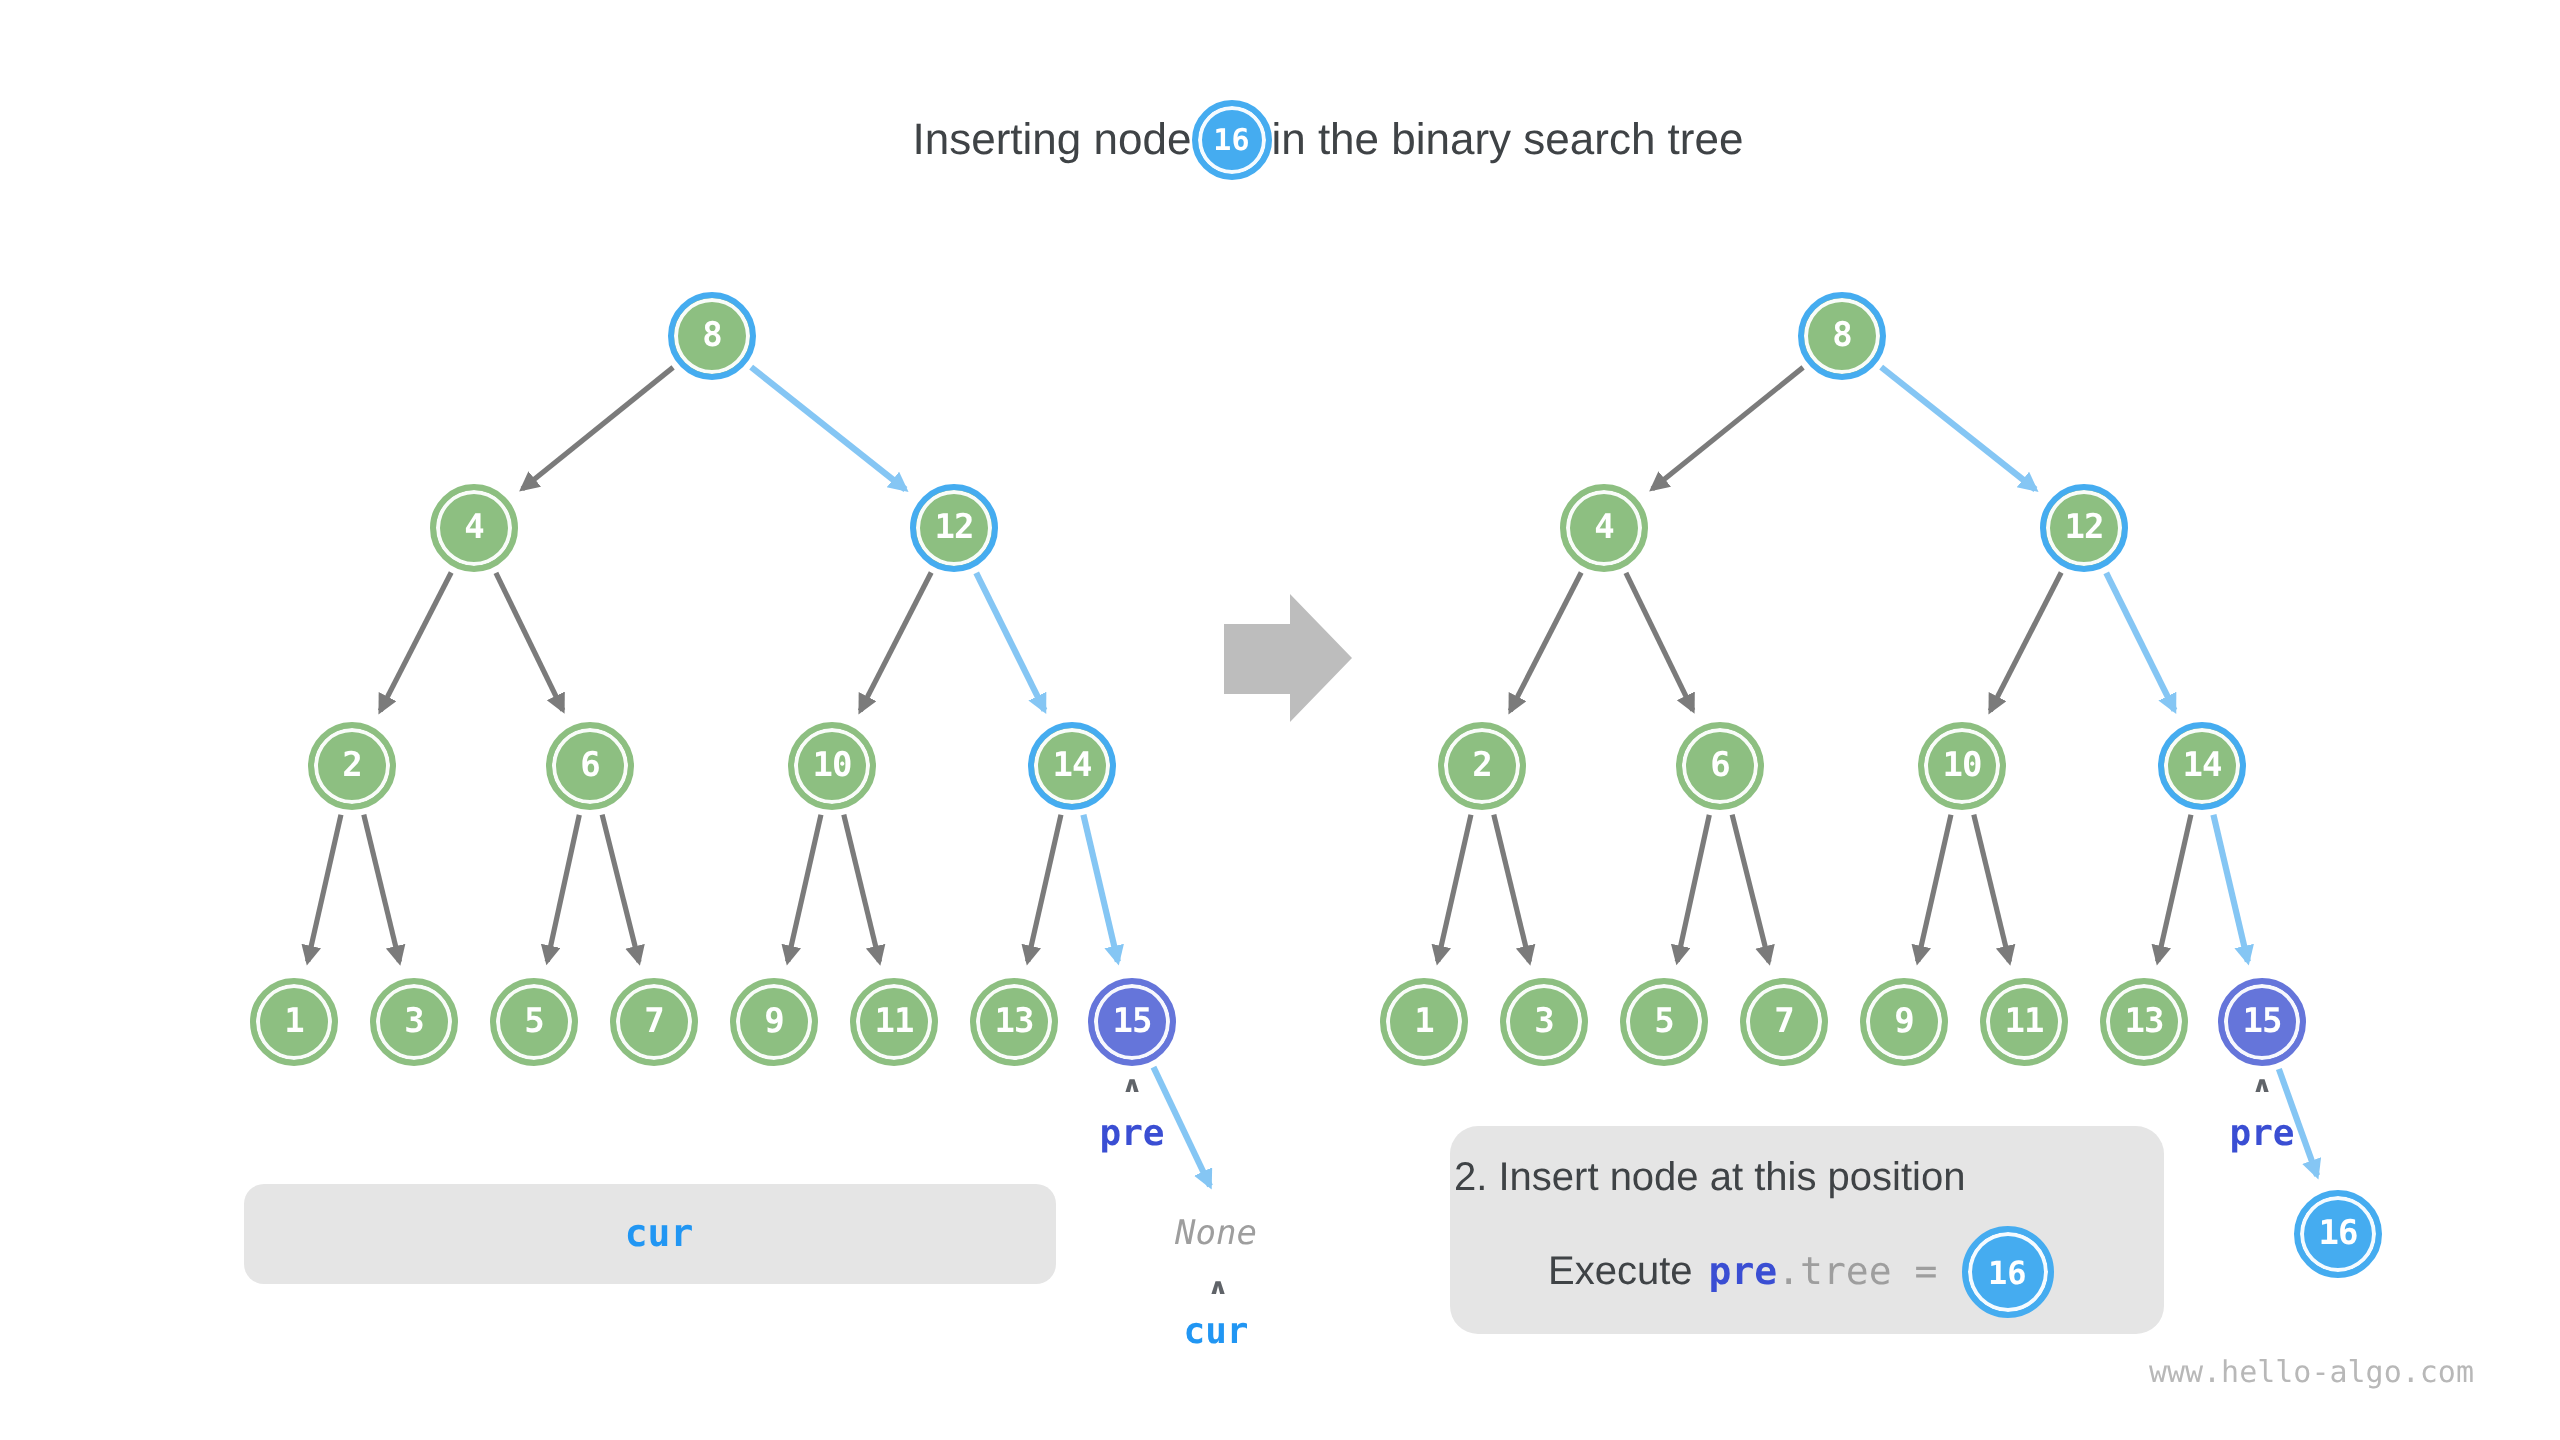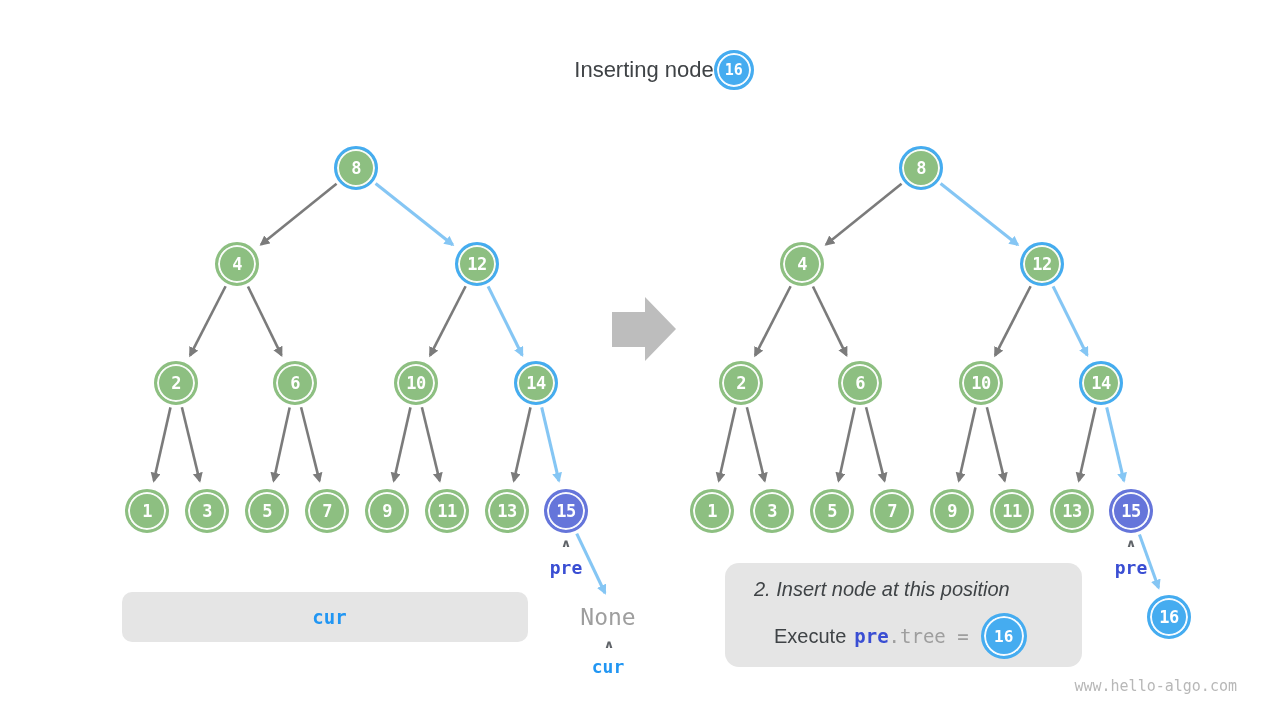--- a/index.html
+++ b/index.html
@@ -19,43 +19,44 @@
     display:flex;align-items:center;justify-content:center;box-shadow:inset 0 0 0 2px rgba(255,255,255,.95);
     color:#fff;font-family:"DejaVu Sans Mono", monospace;font-weight:bold;font-size:17px;letter-spacing:-0.5px;}
   .t-normal{background:var(--c-green);border-color:var(--c-green);}
   .t-path{background:var(--c-green);border-color:var(--c-blue);}
   .t-pre{background:var(--c-purple);border-color:var(--c-purple);}
   .t-new{background:var(--c-blue);border-color:var(--c-blue);}
   .lbl{position:absolute;transform:translate(-50%,-50%);white-space:nowrap;}
   .k-caret{color:var(--c-caret);font-family:"DejaVu Sans", sans-serif;font-size:13px;font-weight:bold;transform:translate(-50%,-50%) scaleY(.85);}
   .k-pre{color:var(--c-pre);font-family:"DejaVu Sans Mono", monospace;font-weight:bold;font-size:18px;}
   .k-cur{color:var(--c-cur);font-family:"DejaVu Sans Mono", monospace;font-weight:bold;font-size:18px;}
-  .k-none{color:var(--c-graymono);font-family:"DejaVu Sans Mono", monospace;font-size:23px;}
+  .k-none{color:var(--c-graymono);font-family:"DejaVu Sans Mono", monospace;font-size:17px;font-style:italic;}
   .caption1{position:absolute;left:122px;top:592px;width:406px;height:50px;background:var(--c-box);border-radius:10px;
     display:flex;align-items:center;justify-content:center;font-size:20px;color:var(--c-text);}
   .caption1 code{font-family:"DejaVu Sans Mono", monospace;font-weight:bold;color:var(--c-cur);font-size:19px;margin-left:9px;}
   .caption2{position:absolute;left:725px;top:563px;width:357px;height:104px;background:var(--c-box);border-radius:14px;
     font-size:20px;color:var(--c-text);box-sizing:border-box;}
-  .c2l1{margin:15px 0 0 29px;font-style:italic;}
+  .c2l1{margin:15px 0 0 2px;}
   .c2l2{margin:12px 0 0 49px;display:flex;align-items:center;}
   .c2l2 .pre{font-family:"DejaVu Sans Mono", monospace;font-weight:bold;color:var(--c-pre);font-size:19px;margin-left:8px;}
   .c2l2 .graycode{font-family:"DejaVu Sans Mono", monospace;color:var(--c-graymono);font-size:19px;}
   .cap-circle{width:40px;height:40px;border:3px solid var(--c-blue);background:var(--c-blue);font-size:16px;margin-left:12px;}
   .watermark{position:absolute;right:43px;top:677px;color:var(--c-watermark);font-family:"DejaVu Sans Mono", monospace;font-size:15px;}
 </style>
 </head>
 <body>
 
 <div class="stage">
 
   <div class="title">
     <span>Inserting node</span>
     <span class="circle-node title-circle">
       <span>16</span>
     </span>
+    <span>in the binary search tree</span>
   </div>
 
   <svg id="edge-layer" class="layer" width="1280" height="720">
     <defs>
       <marker id="ah-normal" markerUnits="userSpaceOnUse" markerWidth="12" markerHeight="12" refX="8" refY="5" orient="auto">
         <path d="M0,0 L10,5 L0,10 Z" fill="var(--c-edge)"></path>
       </marker>
       <marker id="ah-path" markerUnits="userSpaceOnUse" markerWidth="12" markerHeight="12" refX="8" refY="5" orient="auto">
         <path d="M0,0 L10,5 L0,10 Z" fill="var(--c-lightblue)"></path>
       </marker>

